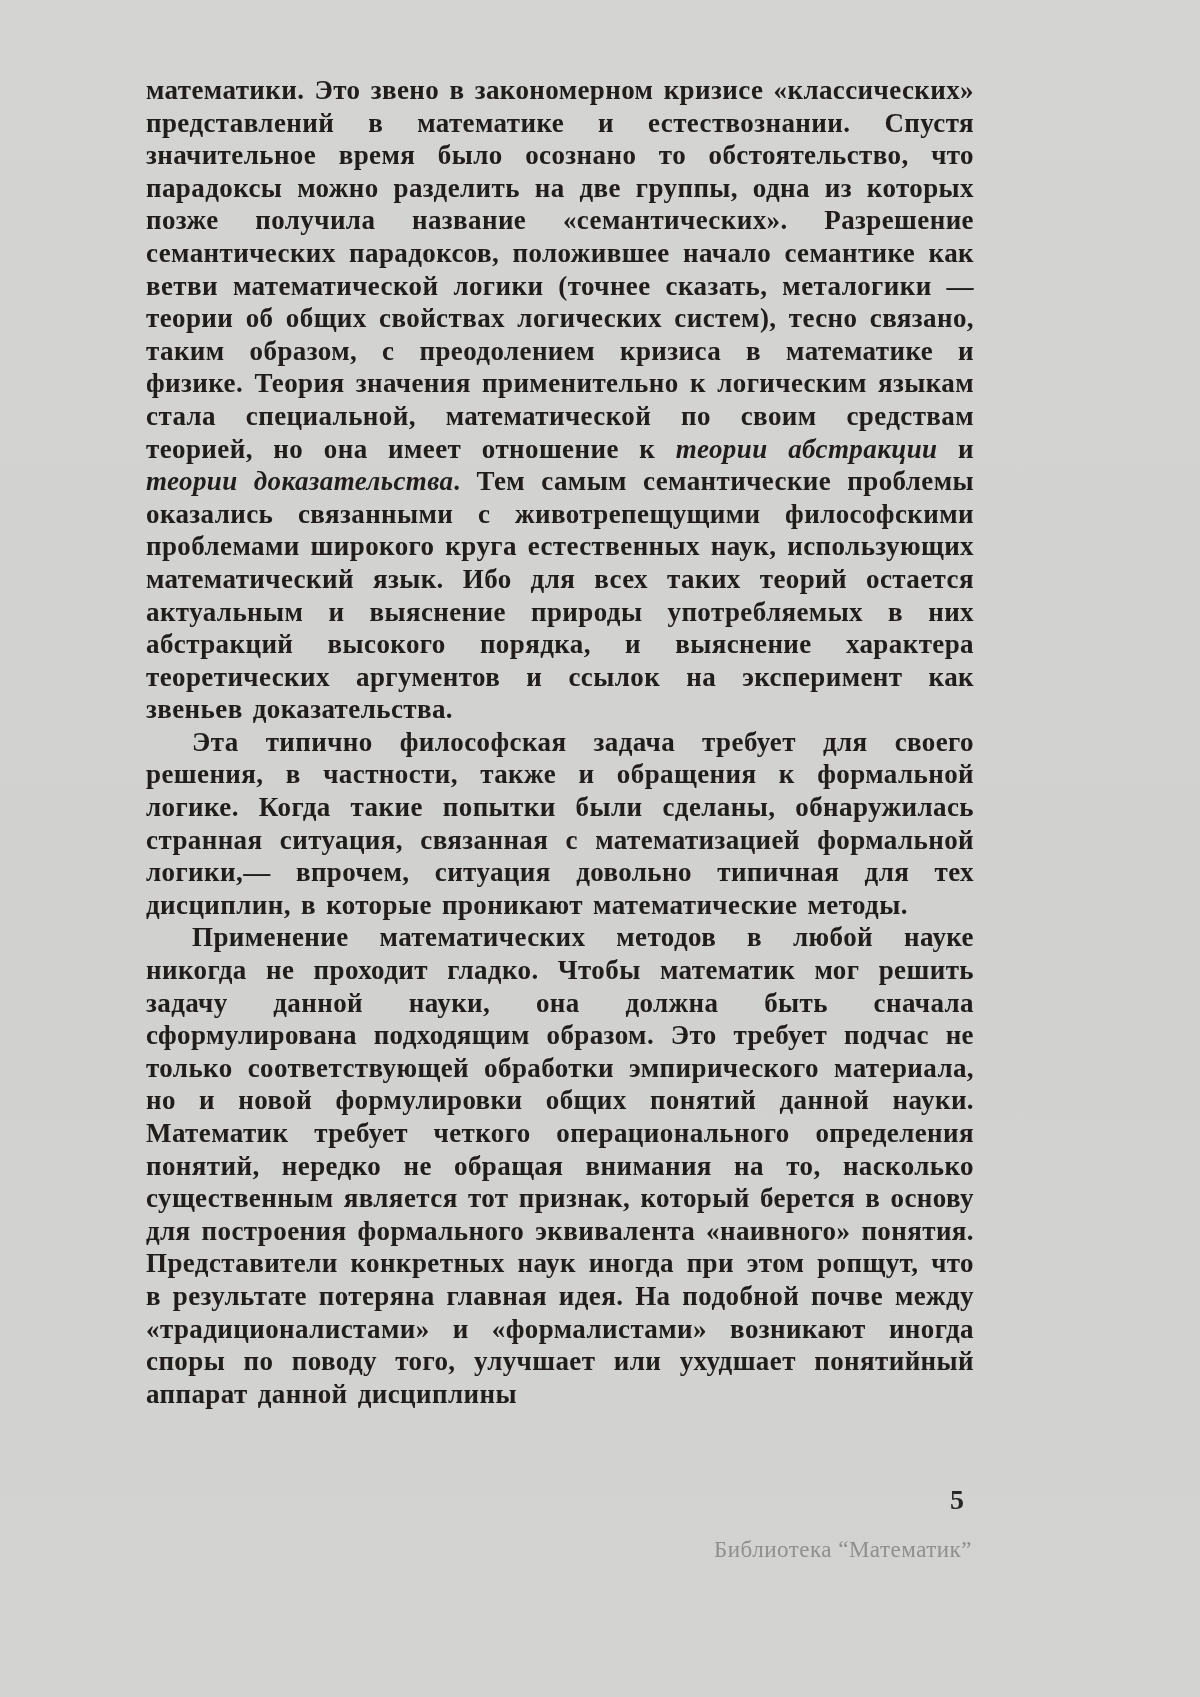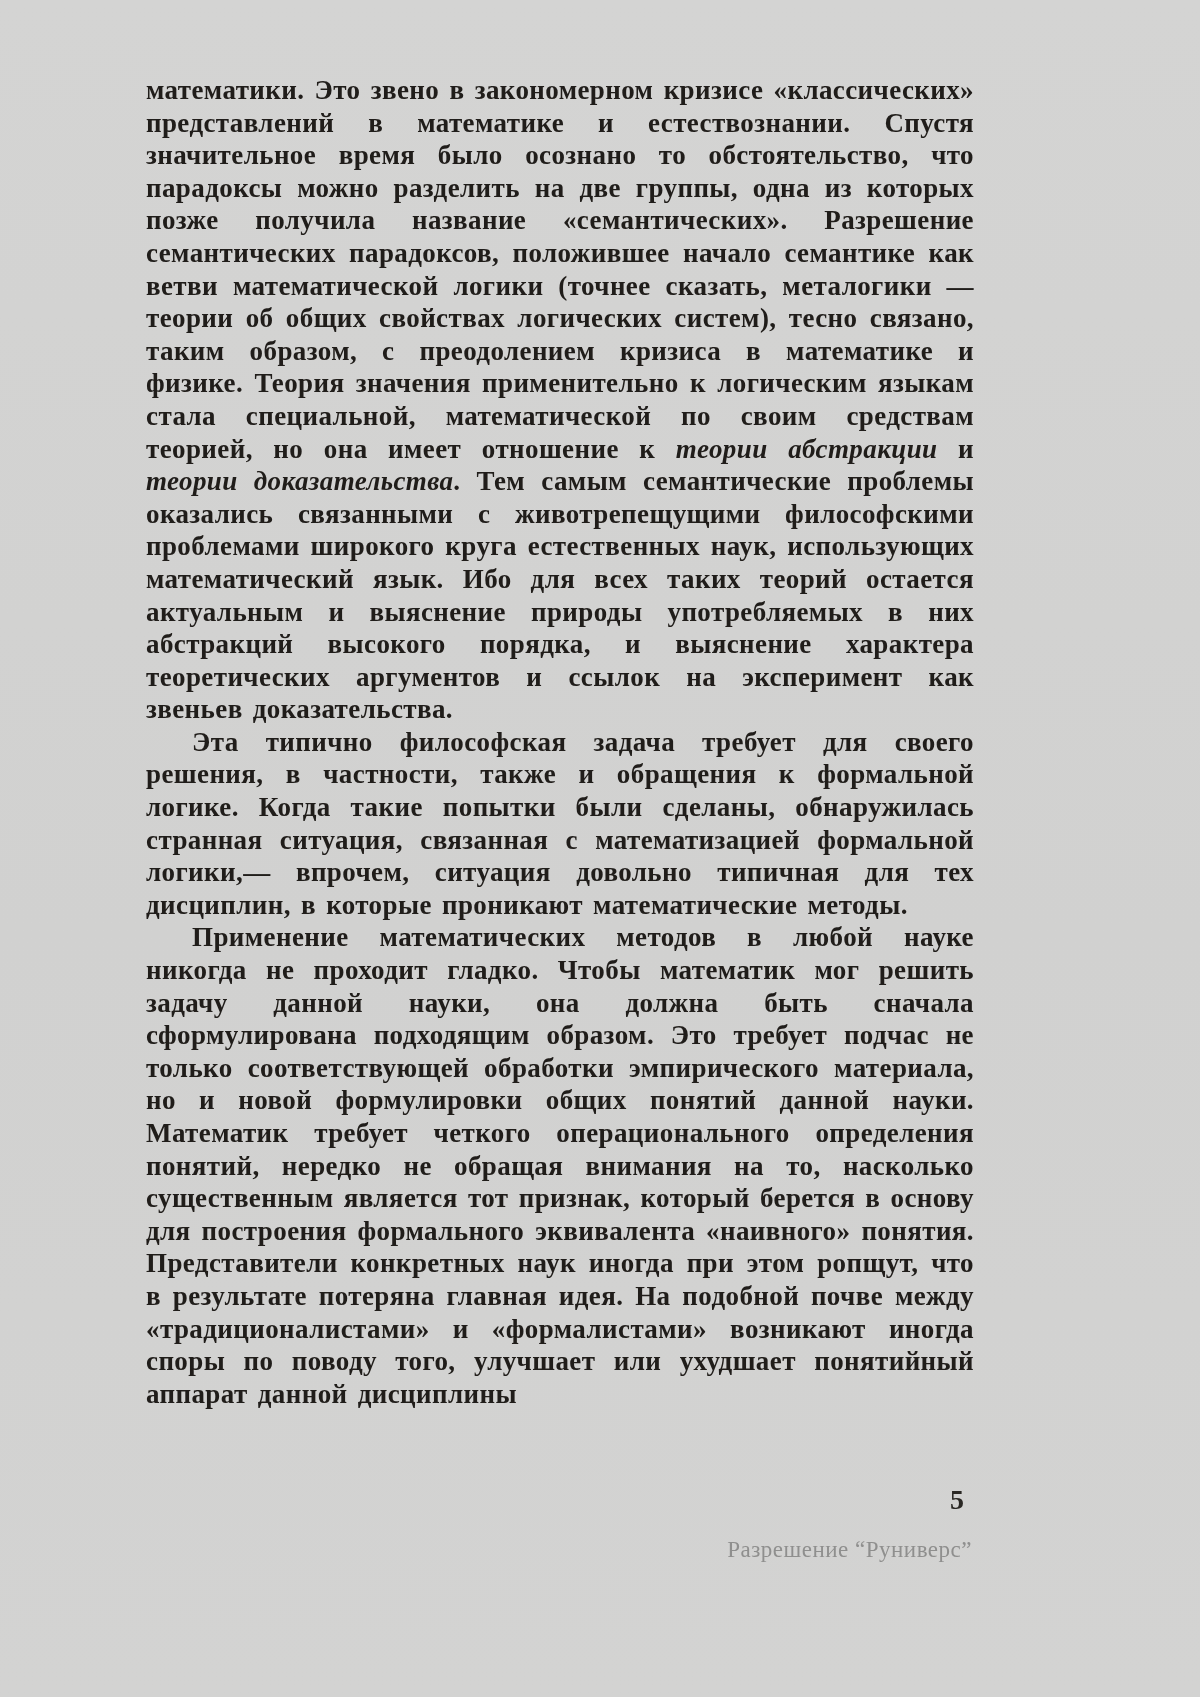--- a/index.html
+++ b/index.html
@@ -62,14 +62,14 @@
 </head>
 <body>
 
 <div class="page">
   <div class="text-block" id="text-block">
       <p><span>математики. Это звено в закономерном кризисе «классических» представлений в математике и естествознании. Спустя значительное время было осознано то обстоятельство, что парадоксы можно разделить на две группы, одна из которых позже получила название «семантических». Разрешение семантических парадоксов, положившее начало семантике как ветви математической логики (точнее сказать, металогики — теории об общих свойствах логических систем), тесно связано, таким образом, с преодолением кризиса в математике и физике. Теория значения применительно к логическим языкам стала специальной, математической по своим средствам теорией, но она имеет отношение к </span><span class="seg-italic">теории абстракции</span><span> и </span><span class="seg-italic">теории доказательства</span><span>. Тем самым семантические проблемы оказались связанными с животрепещущими философскими проблемами широкого круга естественных наук, использующих математический язык. Ибо для всех таких теорий остается актуальным и выяснение природы употребляемых в них абстракций высокого порядка, и выяснение характера теоретических аргументов и ссылок на эксперимент как звеньев доказательства.</span></p>
       <p class="indent"><span>Эта типично философская задача требует для своего решения, в частности, также и обращения к формальной логике. Когда такие попытки были сделаны, обнаружилась странная ситуация, связанная с математизацией формальной логики,— впрочем, ситуация довольно типичная для тех дисциплин, в которые проникают математические методы.</span></p>
       <p class="indent"><span>Применение математических методов в любой науке никогда не проходит гладко. Чтобы математик мог решить задачу данной науки, она должна быть сначала сформулирована подходящим образом. Это требует подчас не только соответствующей обработки эмпирического материала, но и новой формулировки общих понятий данной науки. Математик требует четкого операционального определения понятий, нередко не обращая внимания на то, насколько существенным является тот признак, который берется в основу для построения формального эквивалента «наивного» понятия. Представители конкретных наук иногда при этом ропщут, что в результате потеряна главная идея. На подобной почве между «традиционалистами» и «формалистами» возникают иногда споры по поводу того, улучшает или ухудшает понятийный аппарат данной дисциплины</span></p>
     </div>
   <div class="page-number">5</div>
-  <div class="watermark">Разрешение “Руниверс”</div>
+  <div class="watermark">Библиотека “Математик”</div>
 </div>
 
 </body></html>

